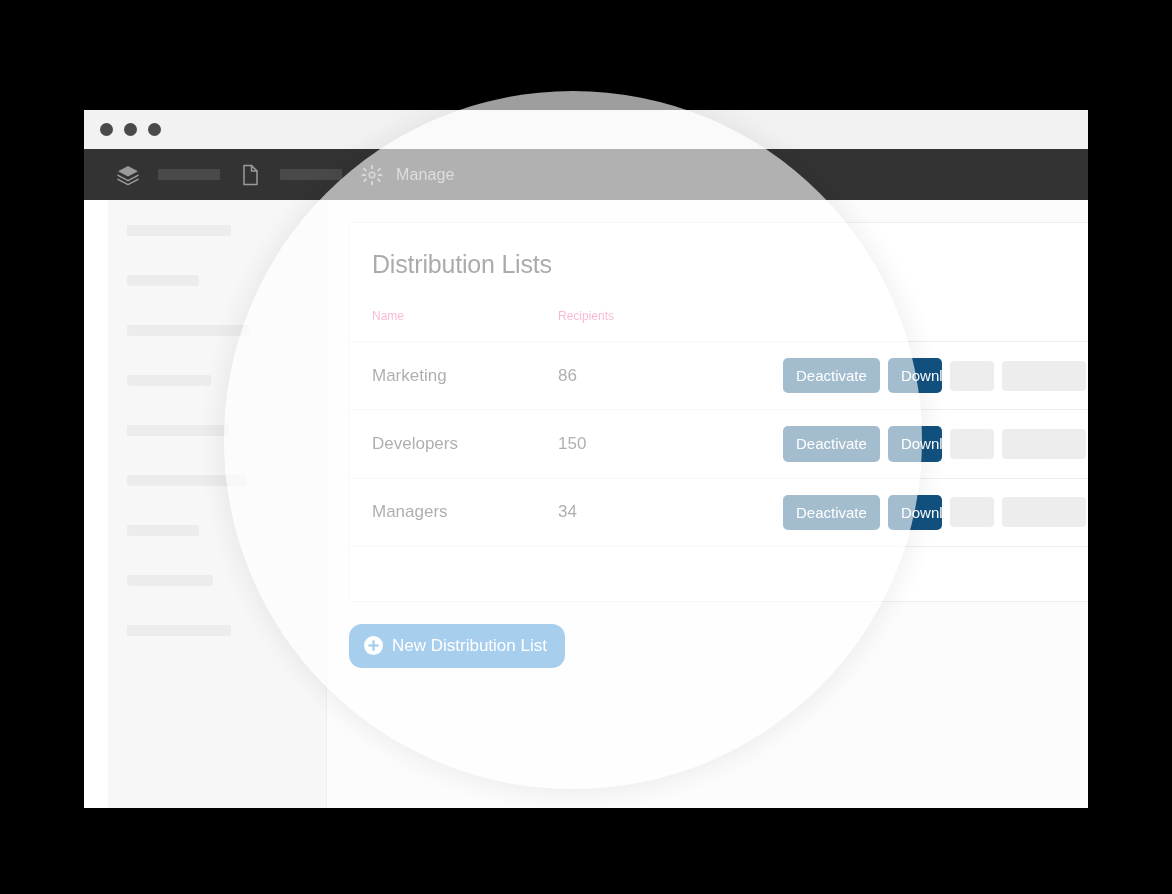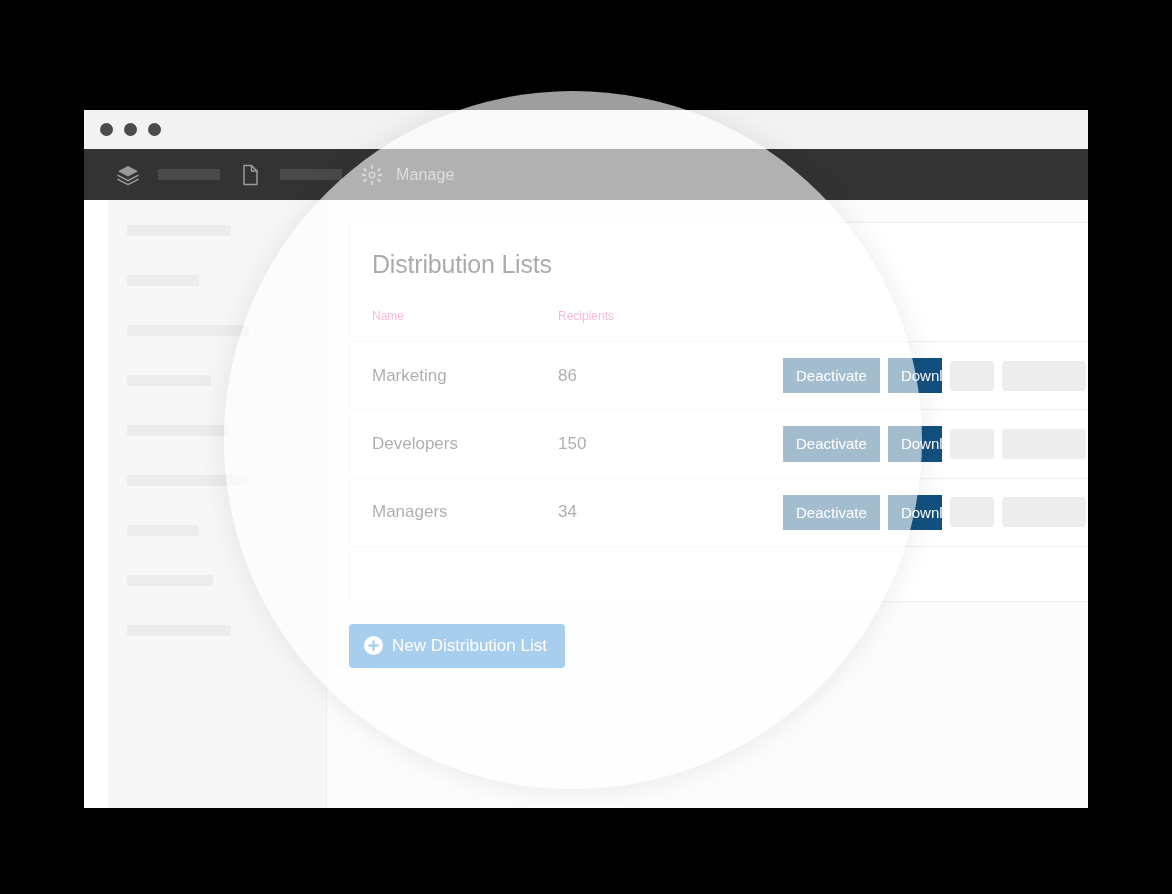--- a/index.html
+++ b/index.html
@@ -122,42 +122,42 @@
   .col-recip { width: 225px; }
   .col-act   { }
   .pad-left  { padding-left: 22px !important; }
 
   .actions { display: flex; align-items: center; gap: 8px; }
   .btn-dark {
     background: #12517f;
     color: #ffffff;
     font-size: 15px;
     border: none;
-    border-radius: 0;
+    border-radius: 5px;
     padding: 9px 13px;
     white-space: nowrap;
     font-family: "Liberation Sans", sans-serif;
     cursor: pointer;
     line-height: 1.15;
   }
   .btn-clip { max-width: 54px; overflow: hidden; }
   .skel-btn {
     width: 44px; height: 30px;
     background: #ededed; border-radius: 4px;
   }
   .skel-btn.wide { width: 84px; }
 
   .card-footer { height: 54px; }
 
   .new-btn {
     margin-top: 22px;
     background: #1b7fd1;
     color: #ffffff;
     border: none;
-    border-radius: 4px;
+    border-radius: 13px;
     padding: 12px 18px 12px 15px;
     font-size: 17px;
     display: inline-flex;
     align-items: center;
     gap: 9px;
     cursor: pointer;
     font-family: "Liberation Sans", sans-serif;
   }
   .plus-ico { width: 19px; height: 19px; display: block; }
 

